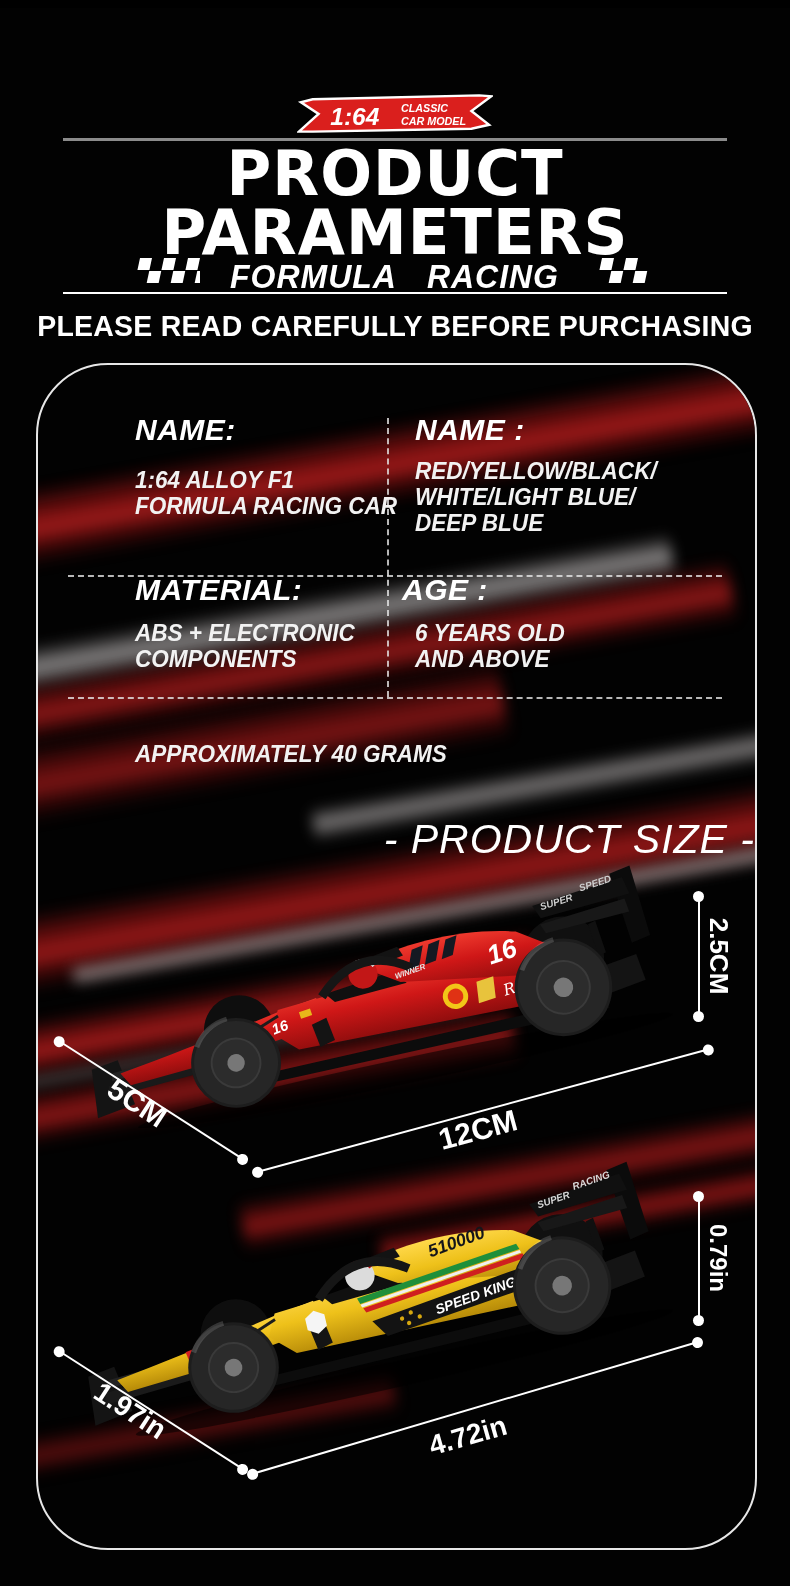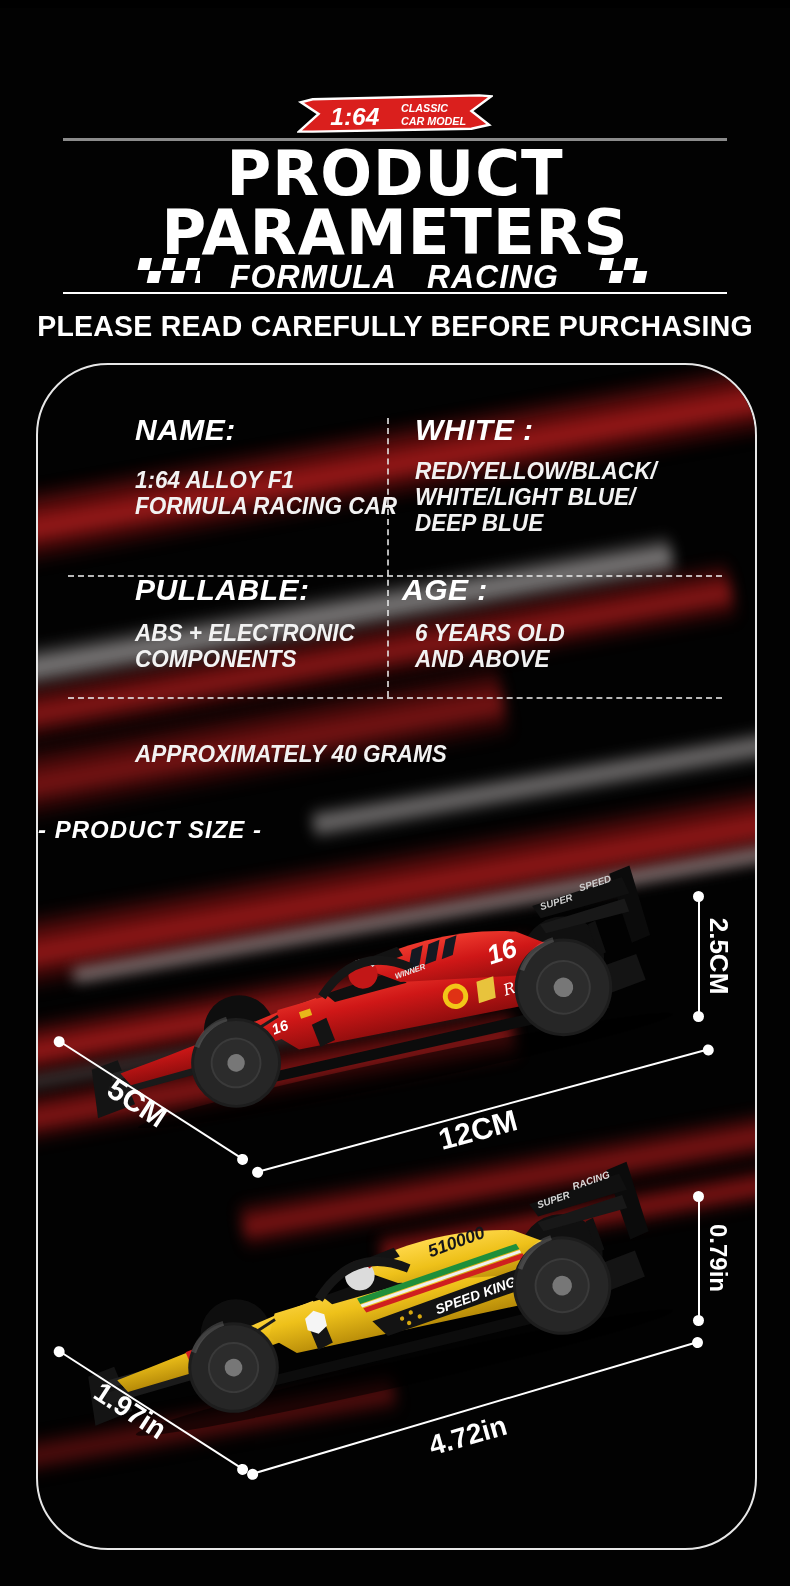--- a/index.html
+++ b/index.html
@@ -49,22 +49,22 @@
   .h-dash.d2{top:332px;}
   .spec-label{
     position:absolute;font-style:italic;font-weight:bold;font-size:30px;
     letter-spacing:.5px;color:#fff;white-space:nowrap;
   }
   .spec-value{
     position:absolute;font-style:italic;font-weight:600;font-size:23px;
     line-height:26px;color:#f2f2f2;white-space:nowrap;transform:scaleX(.98);transform-origin:left top;
   }
   .size-heading{
-    position:absolute;left:0;right:0;top:451px;text-align:left;
-    font-style:italic;font-weight:bold;font-size:24px;letter-spacing:1px;white-space:nowrap;
+    position:absolute;left:0;right:0;top:451px;text-align:right;
+    font-style:italic;font-weight:normal;font-size:41px;letter-spacing:1px;white-space:nowrap;
   }
   
   .dim-line{
     position:absolute;height:2px;background:#fff;transform-origin:left center;z-index:4;
   }
   .dim-line::before,.dim-line::after{
     content:"";position:absolute;width:11px;height:11px;border-radius:50%;background:#fff;top:-4.5px;
   }
   .dim-line::before{left:-5px;}
   .dim-line::after{right:-5px;}
@@ -140,28 +140,28 @@
       <div class="v-dash"></div>
       <div class="h-dash d1"></div>
       <div class="h-dash d2"></div>
 
       <div class="spec-label" style="left:97px;top:48px">NAME:</div>
       <div class="spec-value" style="left:97px;top:102px">
         <div>1:64 ALLOY F1</div>
         <div>FORMULA RACING CAR</div>
       </div>
 
-      <div class="spec-label" style="left:377px;top:48px">WHITE :</div>
+      <div class="spec-label" style="left:377px;top:48px">NAME :</div>
       <div class="spec-value" style="left:377px;top:93px">
         <div>RED/YELLOW/BLACK/</div>
         <div>WHITE/LIGHT BLUE/</div>
         <div>DEEP BLUE</div>
       </div>
 
-      <div class="spec-label" style="left:97px;top:208px">PULLABLE:</div>
+      <div class="spec-label" style="left:97px;top:208px">MATERIAL:</div>
       <div class="spec-value" style="left:97px;top:255px">
         <div>ABS + ELECTRONIC</div>
         <div>COMPONENTS</div>
       </div>
 
       <div class="spec-label" style="left:364px;top:208px">AGE :</div>
       <div class="spec-value" style="left:377px;top:255px">
         <div>6 YEARS OLD</div>
         <div>AND ABOVE</div>
       </div>

